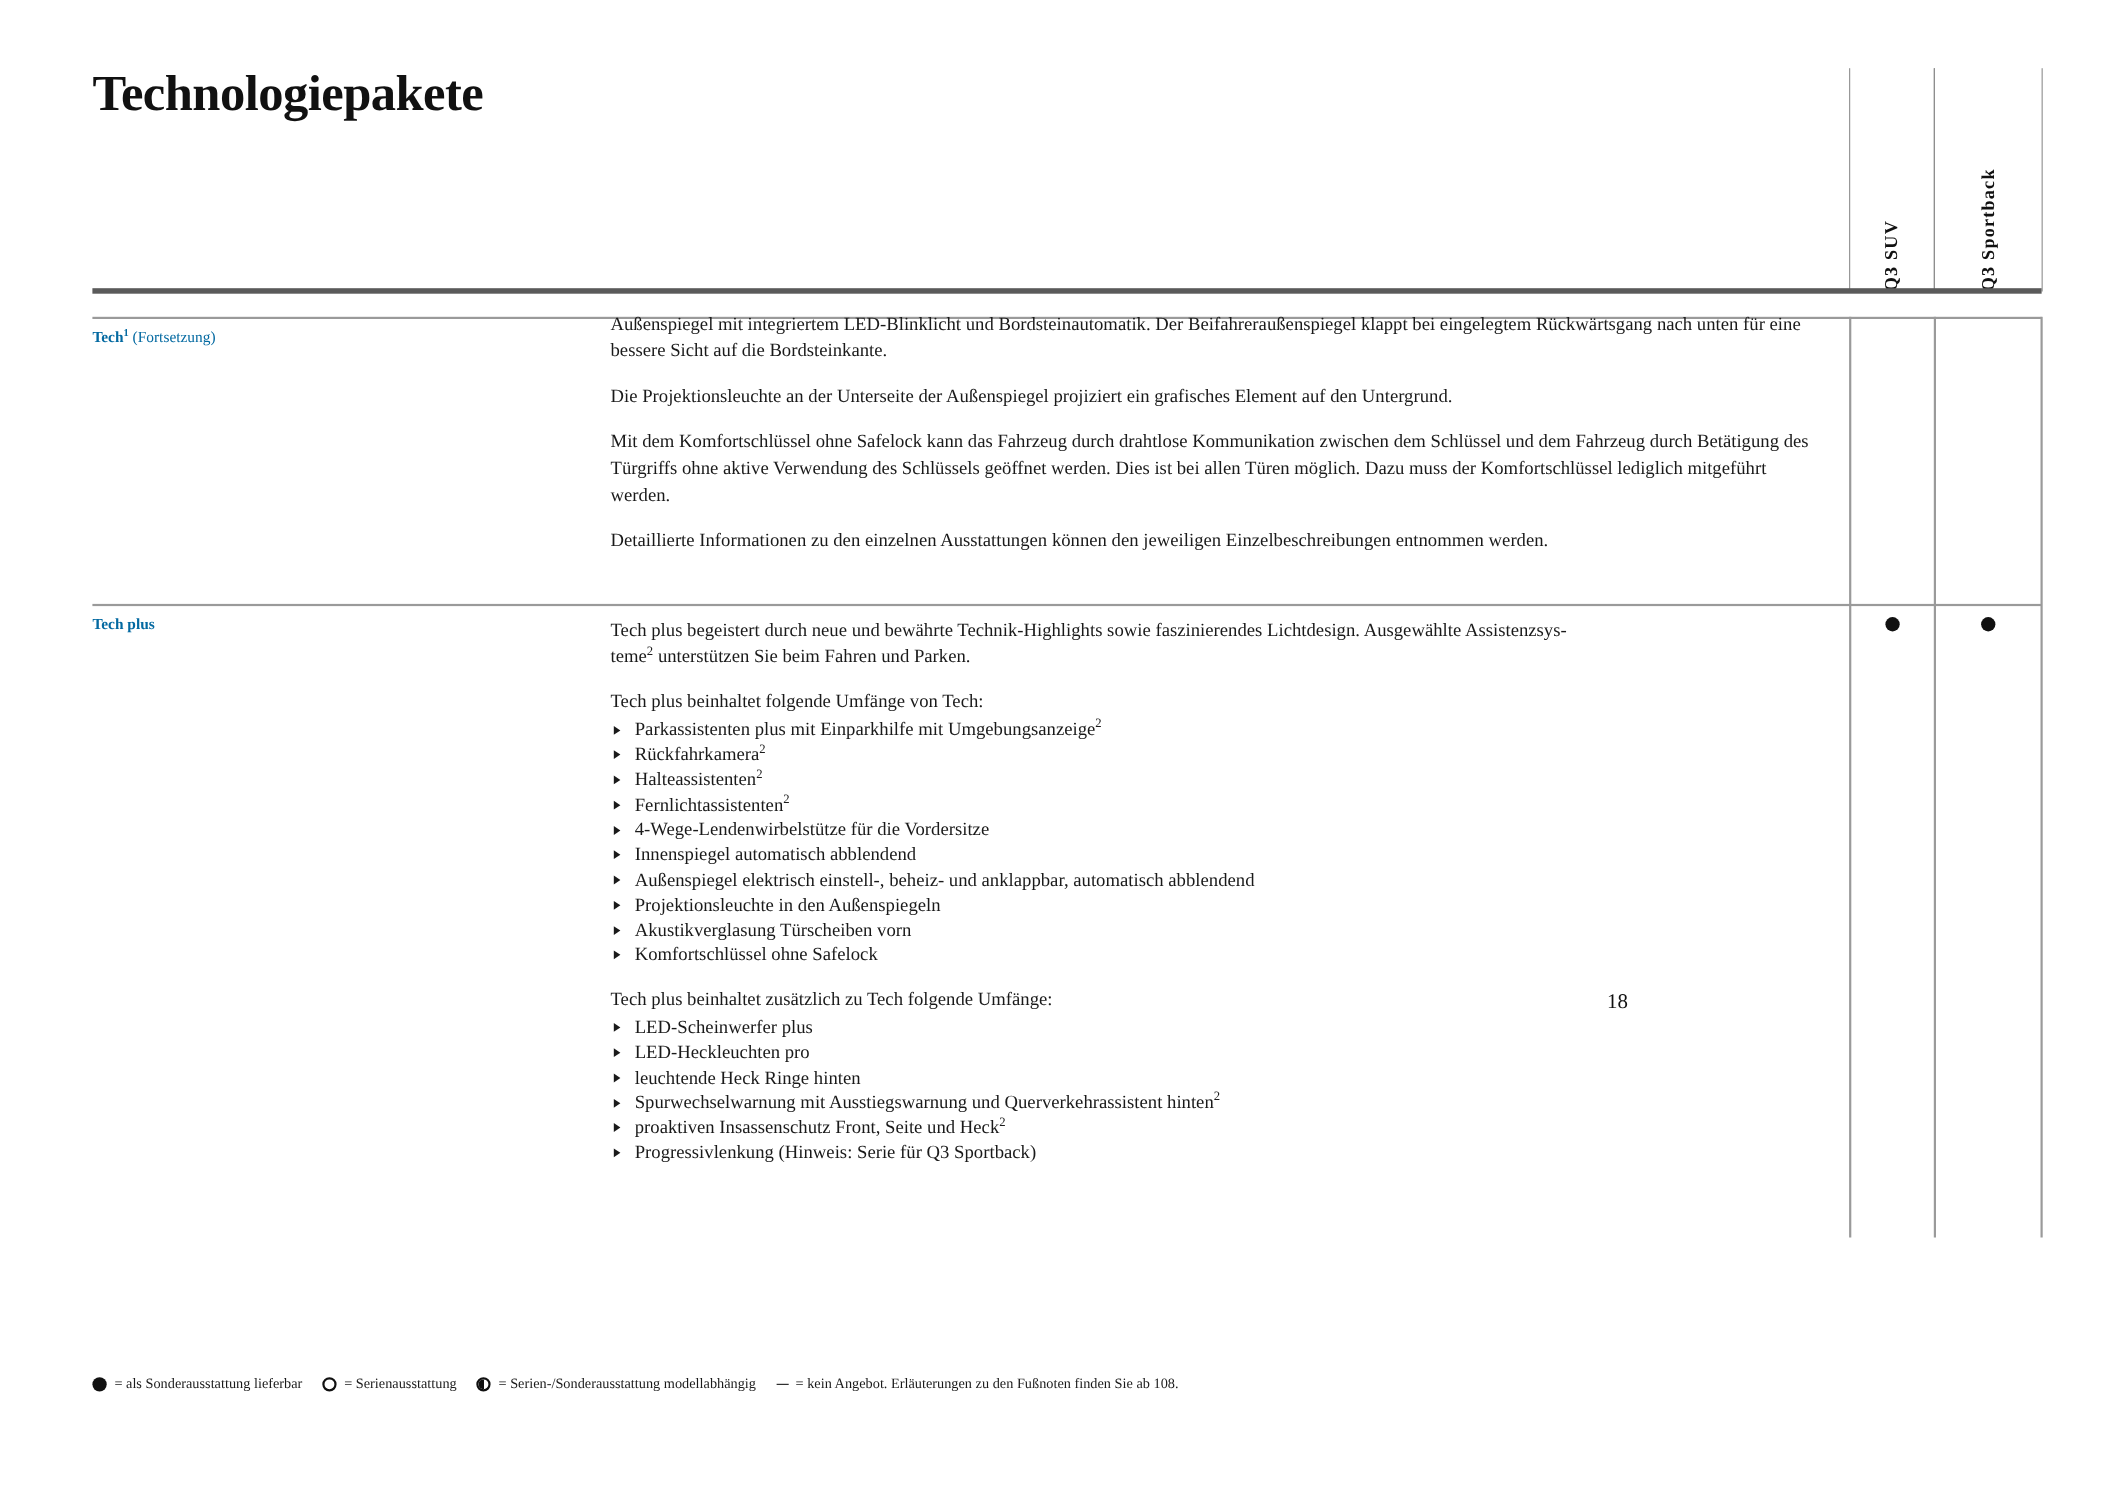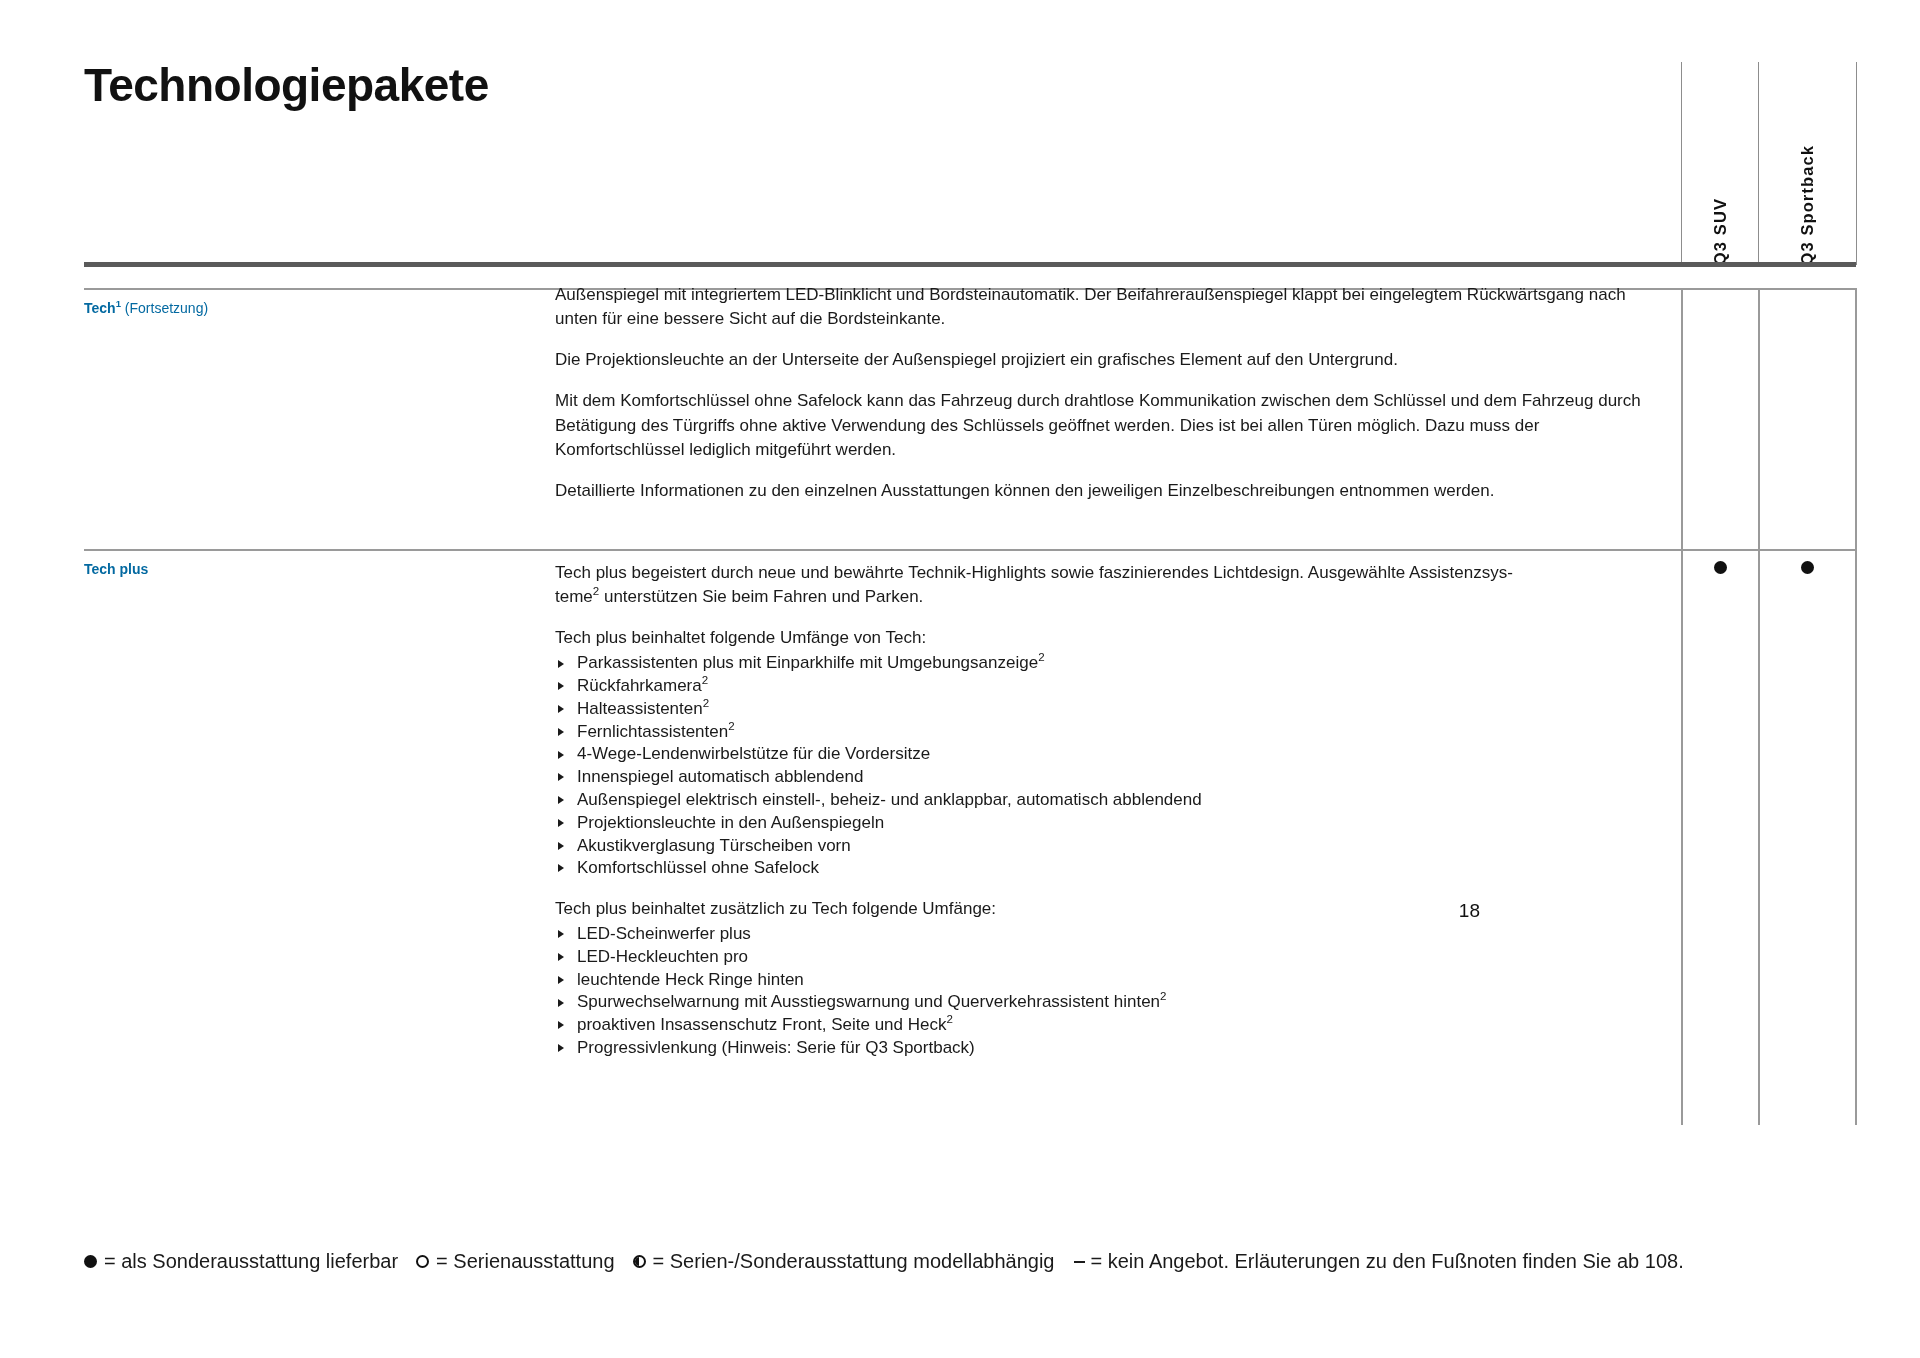--- a/index.html
+++ b/index.html
@@ -11,21 +11,21 @@
     width: 1920px; height: 1358px;
     font-family: "Liberation Sans", sans-serif;
     color: #1a1a1a;
     position: relative;
     overflow: hidden;
   }
 
   .page {
     position: absolute;
     left: 0; top: 0;
-    width: 1524px; height: 1358px;
+    width: 1524px; height: 1358px; font-family: Liberation Serif, serif;
   }
 
   
   .title {
     position: absolute;
     left: 84px; top: 60px;
     font-size: 46px;
     font-weight: bold;
     letter-spacing: -0.5px;
     color: #111111;
@@ -154,21 +154,21 @@
     position: absolute;
     right: 44px; top: 900px;
     font-size: 19px;
     color: #111111;
   }
 
   
   .legend {
     position: absolute;
     left: 84px; top: 1250px;
-    font-size: 20px;
+    font-size: 13px;
     color: #1a1a1a;
     display: flex;
     align-items: flex-end;
     white-space: nowrap;
   }
   .legend .item { display: inline-flex; align-items: center; }
   .legend .sp { display: inline-block; width: 18px; }
   .sym {
     display: inline-block;
     width: 13px; height: 13px;

